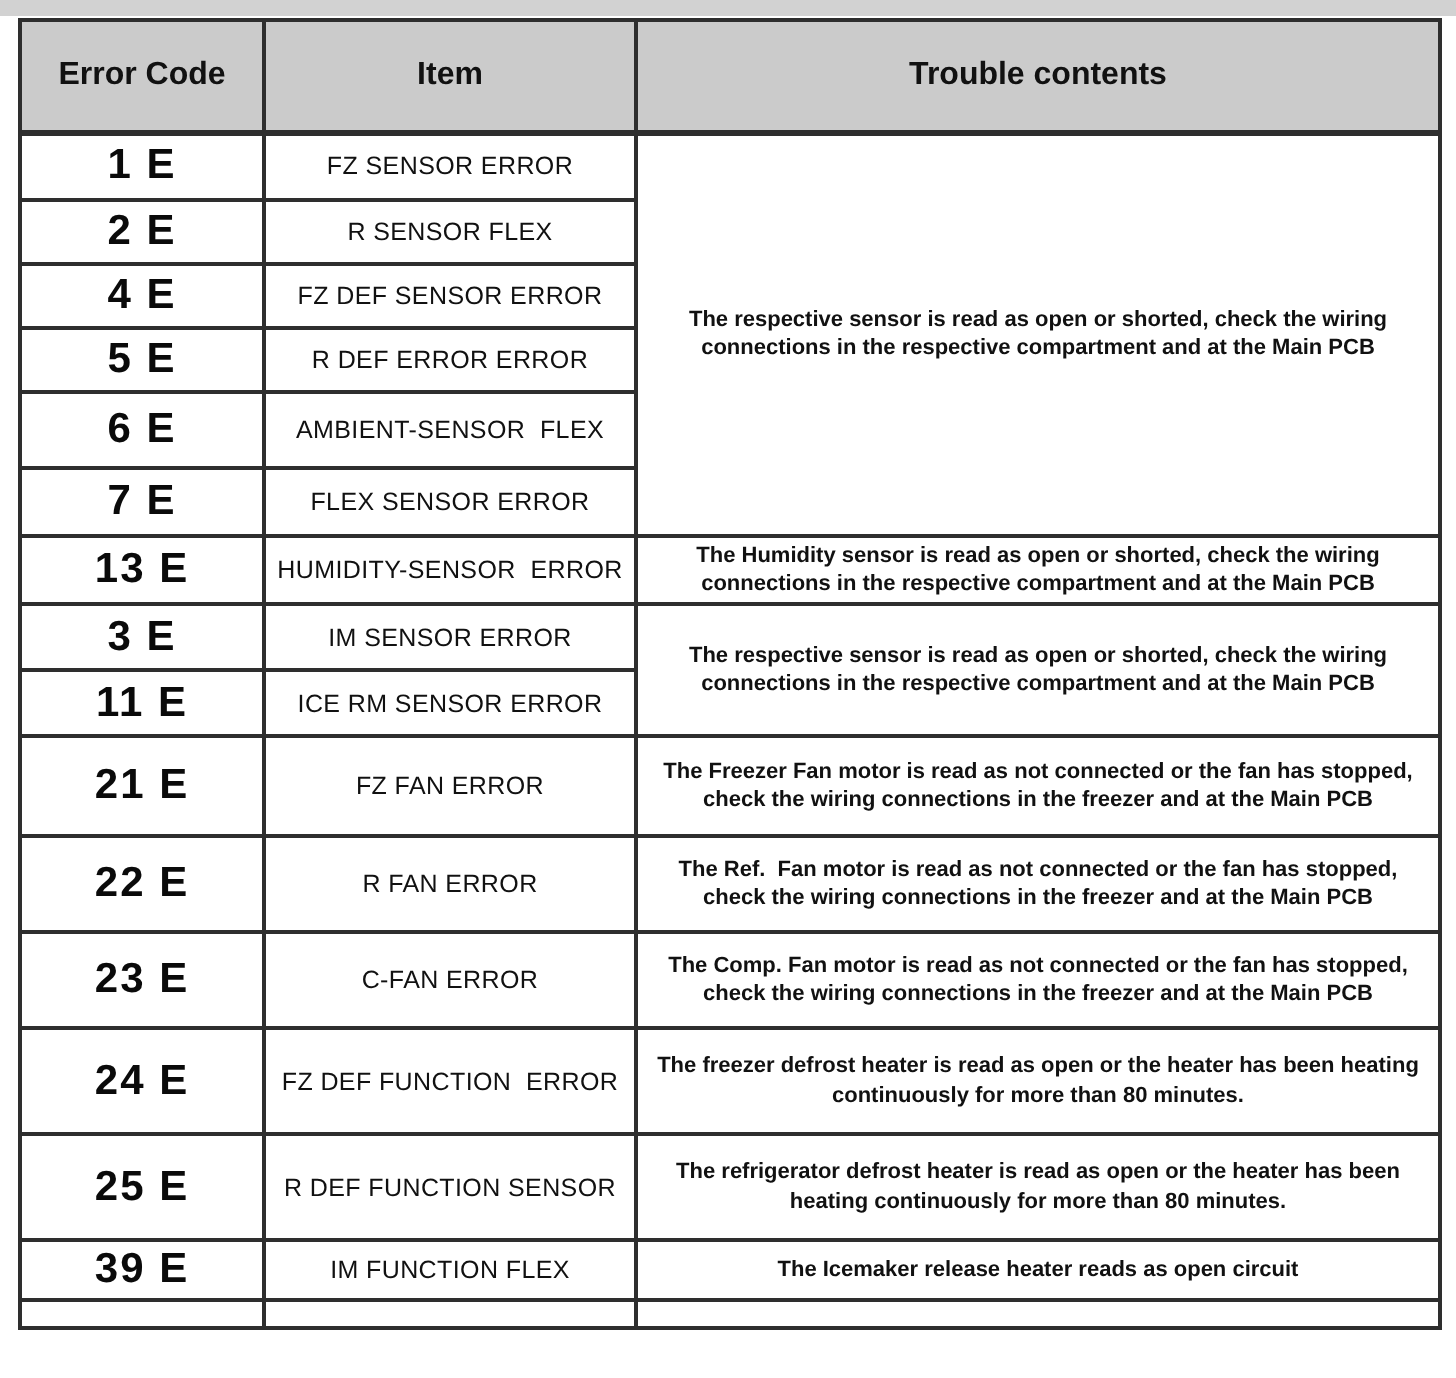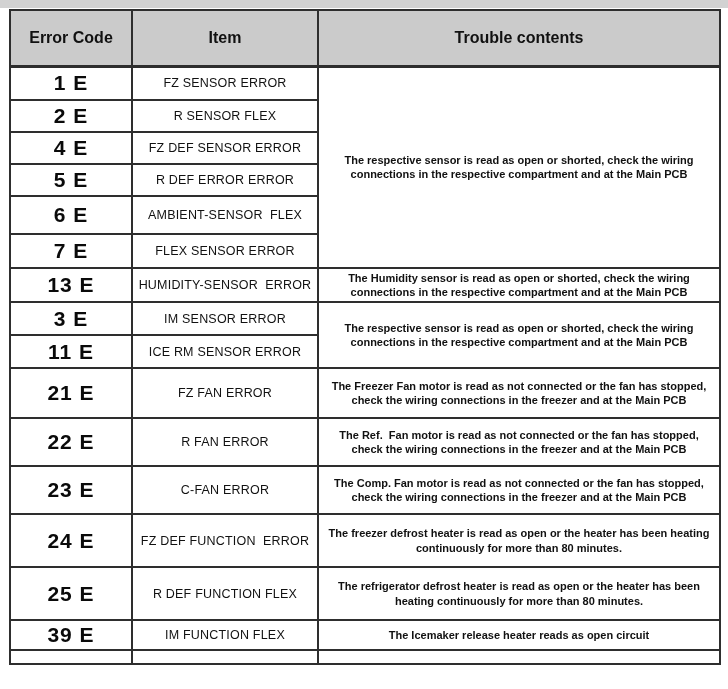--- a/index.html
+++ b/index.html
@@ -110,21 +110,21 @@
       </tr>
 
       <tr style="height:53px">
         <td class="code">24 E</td>
         <td class="item">FZ DEF FUNCTION  ERROR</td>
         <td class="trouble">The freezer defrost heater is read as open or the heater has been heating continuously for more than 80 minutes.</td>
       </tr>
 
       <tr style="height:53px">
         <td class="code">25 E</td>
-        <td class="item">R DEF FUNCTION FLEX</td>
+        <td class="item">R DEF FUNCTION SENSOR</td>
         <td class="trouble">The refrigerator defrost heater is read as open or the heater has been heating continuously for more than 80 minutes.</td>
       </tr>
 
       <tr style="height:30px">
         <td class="code">39 E</td>
         <td class="item">IM FUNCTION FLEX</td>
         <td class="trouble">The Icemaker release heater reads as open circuit</td>
       </tr>
 
       <tr style="height:14px">

